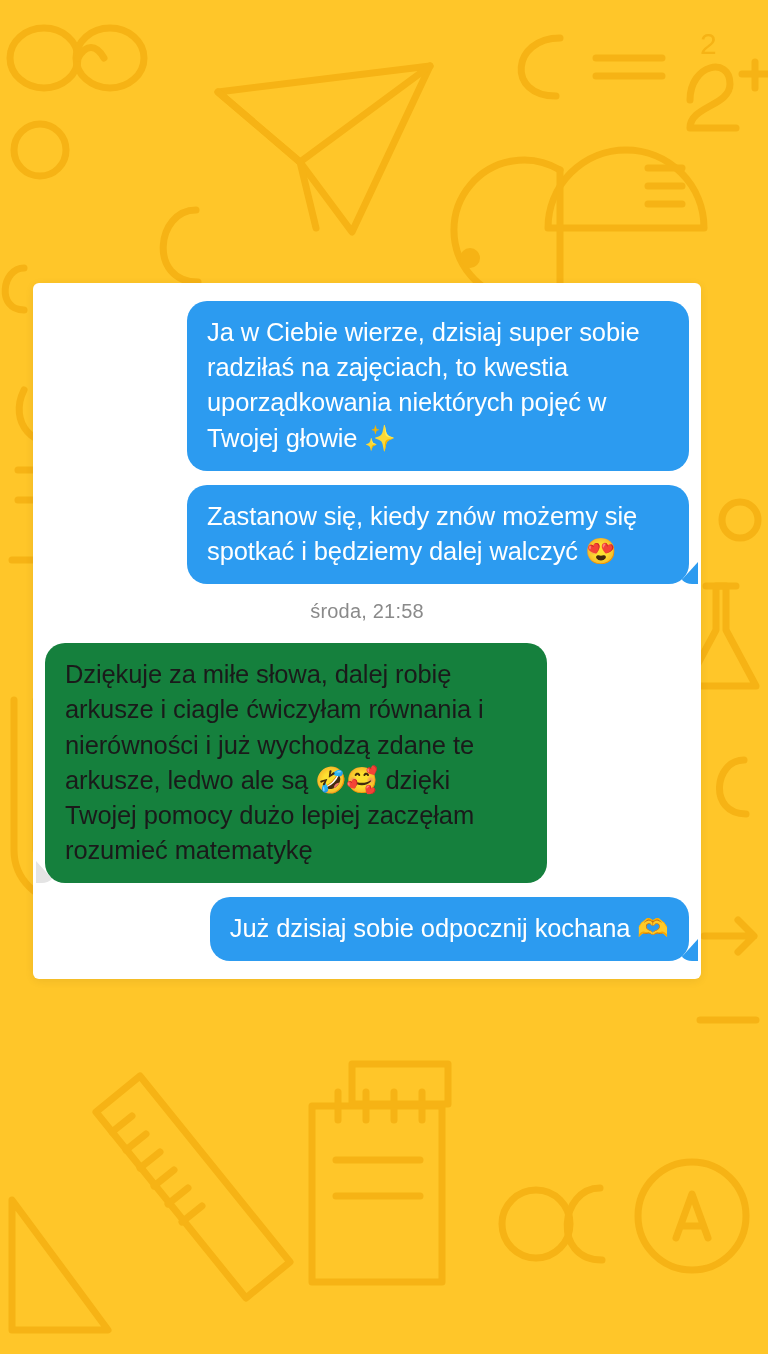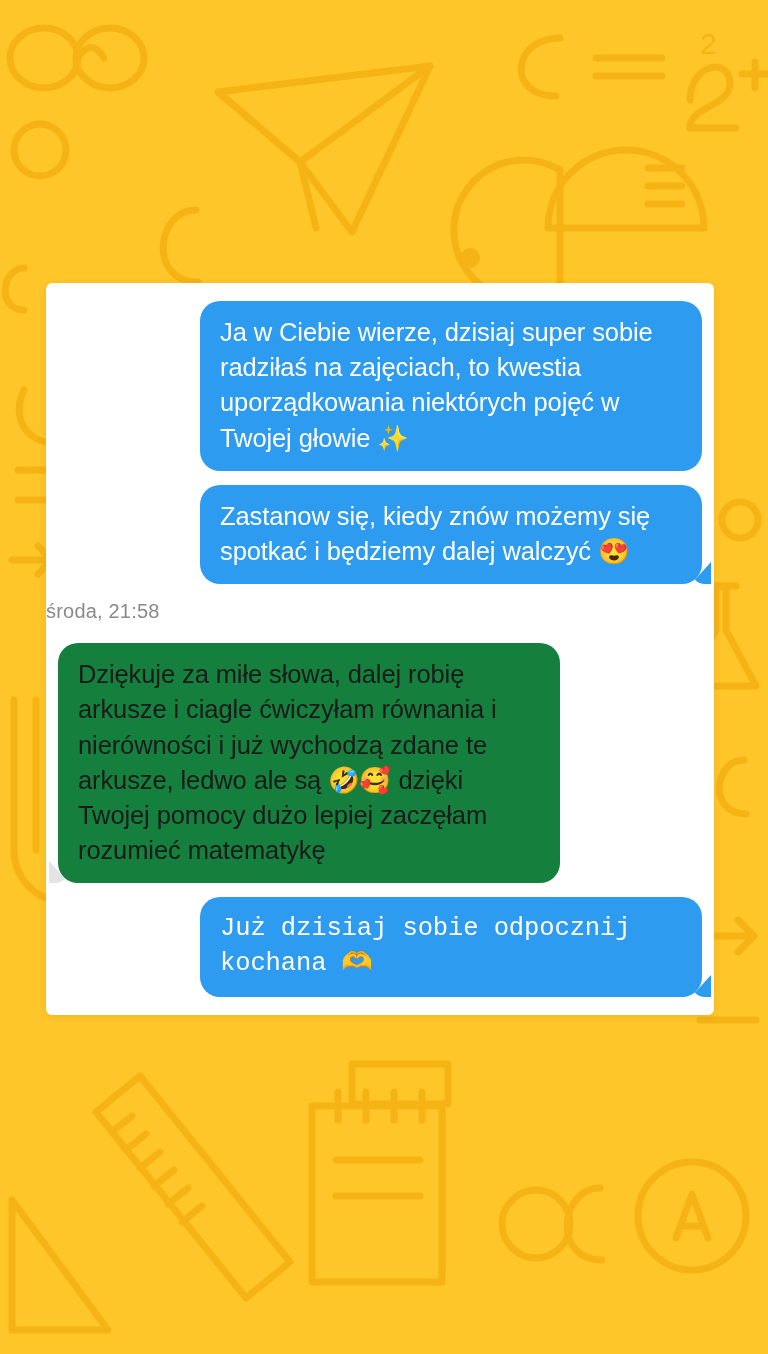--- a/index.html
+++ b/index.html
@@ -24,21 +24,21 @@
   }
   .bg-doodles svg {
     position: absolute;
     top: 0;
     left: 0;
   }
 
   
   .chat-card {
     position: absolute;
-    left: 46px;
+    left: 33px;
     top: 283px;
     width: 668px;
     background: #ffffff;
     border-radius: 6px;
     padding: 18px 0 18px 0;
     box-sizing: border-box;
     box-shadow: 0 2px 10px rgba(0,0,0,0.07);
   }
 
   .msg-row {
@@ -88,20 +88,21 @@
     bottom: 0px;
     width: 0;
     height: 0;
     border-style: solid;
     border-width: 0 20px 22px 0;
     border-color: transparent transparent #E4E4E4 transparent;
     border-bottom-right-radius: 14px;
   }
 
   .timestamp {
+    text-align: center;
     color: #8a8a8a;
     font-size: 20px;
     margin: 16px 0 20px 0;
     letter-spacing: 0.2px;
   }
 </style>
 </head>
 <body>
 
 <div class="bg-doodles">
@@ -183,17 +184,17 @@
   <div class="msg-row out">
     <div class="bubble out tail-right">Zastanow się, kiedy znów możemy się spotkać i będziemy dalej walczyć 😍</div>
   </div>
 
   <div class="timestamp">środa, 21:58</div>
 
   <div class="msg-row in">
     <div class="bubble in tail-left">Dziękuje za miłe słowa, dalej robię arkusze i ciagle ćwiczyłam równania i nierówności i już wychodzą zdane te arkusze, ledwo ale są 🤣🥰 dzięki Twojej pomocy dużo lepiej zaczęłam rozumieć matematykę</div>
   </div>
 
-  <div class="msg-row out" style="margin-bottom:0;font-family:Liberation Mono, monospace;">
+  <div class="msg-row out" style="margin-bottom:0;">
     <div class="bubble out tail-right">Już dzisiaj sobie odpocznij kochana 🫶</div>
   </div>
 
 </div>
 
 </body></html>

